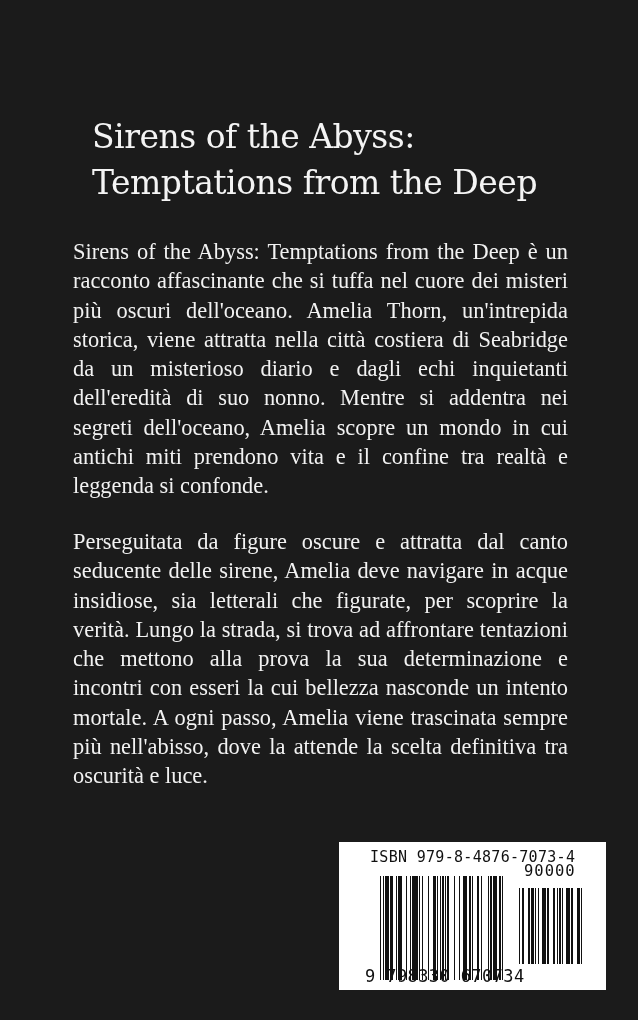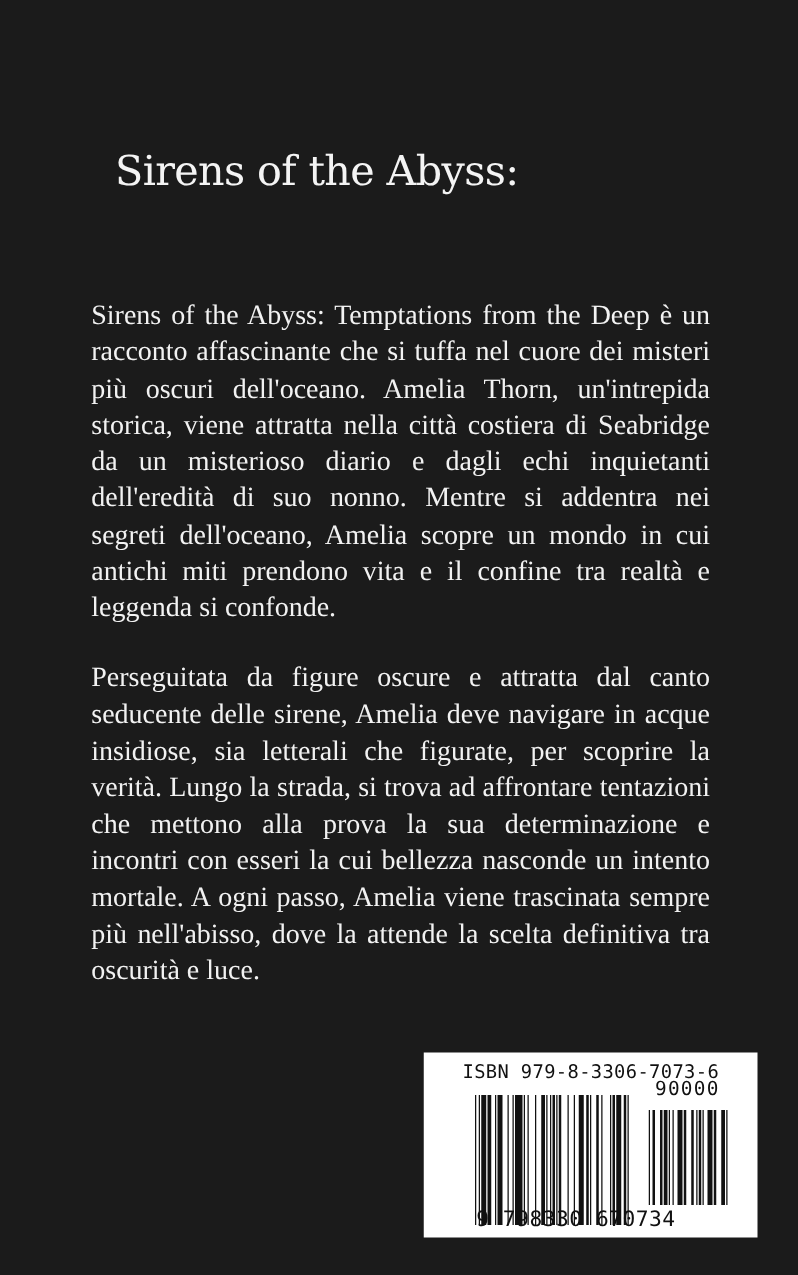--- a/index.html
+++ b/index.html
@@ -73,48 +73,48 @@
     .ean-digits {
       position: absolute;
       left: 26px;
       top: 124px;
       font-family: "DejaVu Sans Mono", "Liberation Mono", monospace;
       font-size: 17px;
       letter-spacing: 0.4px;
       color: #111;
       white-space: nowrap;
       background: transparent;
-      margin-left: 16px;
     }
     .bars {
       position: absolute;
       display: flex;
       align-items: flex-start;
     }
     .bars.main { left: 41px; top: 34px; height: 104px; }
     .bars.addon { left: 180px; top: 46px; height: 76px; }
     .bars span {
       display: block;
       height: 100%;
     }
     .bars span.b { background: #111; }
     .bars span.w { background: transparent; }
   </style>
 </head>
 <body>
 
 <h1 class="title">
   <span class="line">Sirens of the Abyss:</span>
+  <span class="line">Temptations from the Deep</span>
 </h1>
 
 <p class="blurb p1">Sirens of the Abyss: Temptations from the Deep è un racconto affascinante che si tuffa nel cuore dei misteri più oscuri dell'oceano. Amelia Thorn, un'intrepida storica, viene attratta nella città costiera di Seabridge da un misterioso diario e dagli echi inquietanti dell'eredità di suo nonno. Mentre si addentra nei segreti dell'oceano, Amelia scopre un mondo in cui antichi miti prendono vita e il confine tra realtà e leggenda si confonde.</p>
 <p class="blurb p2">Perseguitata da figure oscure e attratta dal canto seducente delle sirene, Amelia deve navigare in acque insidiose, sia letterali che figurate, per scoprire la verità. Lungo la strada, si trova ad affrontare tentazioni che mettono alla prova la sua determinazione e incontri con esseri la cui bellezza nasconde un intento mortale. A ogni passo, Amelia viene trascinata sempre più nell'abisso, dove la attende la scelta definitiva tra oscurità e luce.</p>
 
 <div class="barcode-box">
-  <div class="isbn-text">ISBN 979-8-3306-7073-6</div>
+  <div class="isbn-text">ISBN 979-8-4876-7073-4</div>
   <div class="addon-digits">90000</div>
 
   <div class="bars main" id="main-bars">
       <span class="b" style="width: 1.3px;"></span>
       <span class="w" style="width: 1.3px;"></span>
       <span class="b" style="width: 1.3px;"></span>
       <span class="w" style="width: 1.3px;"></span>
       <span class="b" style="width: 3.9px;"></span>
       <span class="w" style="width: 1.3px;"></span>
       <span class="b" style="width: 2.6px;"></span>

